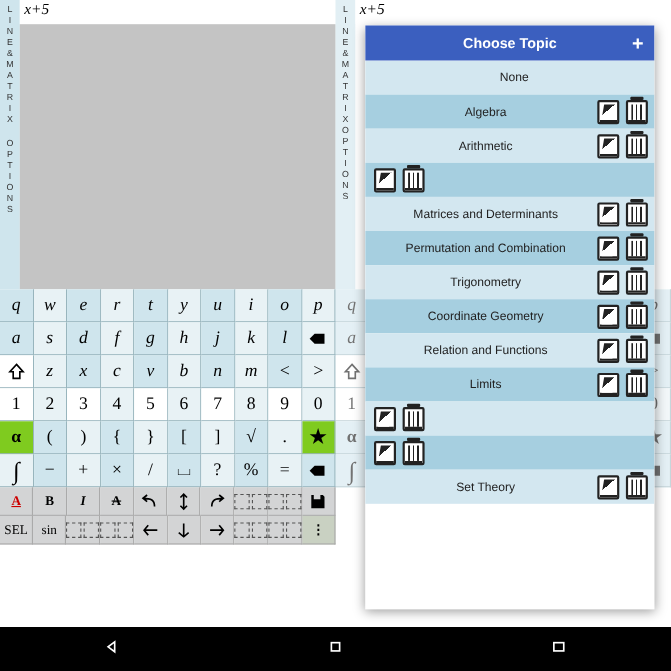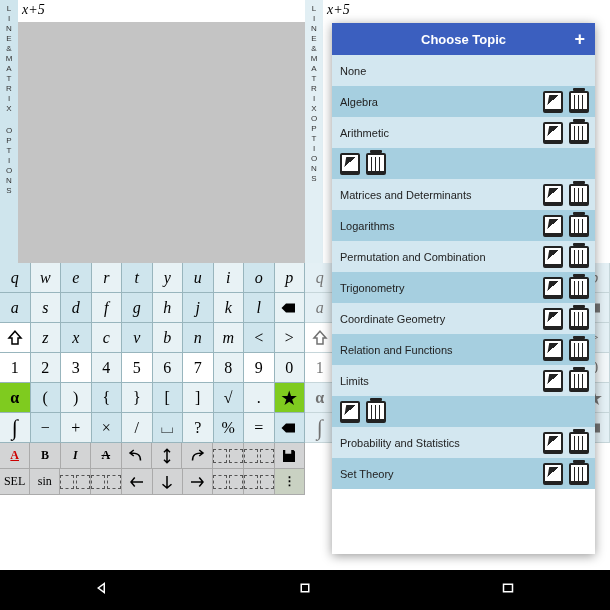--- a/index.html
+++ b/index.html
@@ -22,21 +22,21 @@
   .toolbar-row .key { height:26px; background:#d3d4d5; font-style:normal; font-size:12px; border-right:1px solid #aaa; border-bottom:1px solid #aaa;}
   .navbar { width:610px; height:40px; background:#000; position:absolute; bottom:0; left:0; display:flex; align-items:center; justify-content:space-around; }
   .navbar svg { width:18px; height:18px; }
   .dialog { position:absolute; top:23px; left:27px; width:263px; bottom:56px; background:#fff; box-shadow:0 2px 10px rgba(0,0,0,0.4); display:flex; flex-direction:column; overflow:hidden;}
   .dialog-header { background:#3b5fbf; color:#fff; height:32px; display:flex; align-items:center; justify-content:center; position:relative; font-size:13px; font-weight:bold;}
   .dialog-header .plus { position:absolute; right:10px; font-size:18px; font-weight:bold; }
   .topic-list { flex:1; overflow:hidden;}
   .topic { height:31px; display:flex; align-items:center; padding-left:8px; font-size:11px; color:#222; }
   .topic:nth-child(odd){ background:#d3e7f0;}
   .topic:nth-child(even){ background:#a6cfe0;}
-  .topic .label { flex:1; }
+  .topic .label { flex:1;text-align:center; }
   .topic .icons { display:flex; gap:6px; padding-right:6px;}
   .mini-icon { width:20px; height:22px; border:2px solid #222; border-radius:2px; position:relative; background:#fff; box-shadow: 0 -2px 0 #222 inset;}
   .mini-icon.trash::before { content:""; position:absolute; top:-5px; left:2px; right:2px; height:3px; background:#222; border-radius:1px;}
   .mini-icon.trash::after { content:""; position:absolute; top:2px; bottom:2px; left:3px; right:3px;
      background: repeating-linear-gradient(90deg,#222 0 1.5px, transparent 1.5px 4px);}
   .mini-icon.edit::after { content:""; position:absolute; top:2px; left:3px; width:10px; height:14px; background:linear-gradient(135deg,#222 40%, transparent 40%), #fff; transform:skewX(-10deg);}
   .right .expr-strip { position:absolute; top:0; left:18px; right:0; height:22px; background:rgba(255,255,255,0.7); font-family: serif; font-style: italic; font-size:14px; padding:2px 4px;}
   .right .sidebar-ghost { position:absolute; top:0; left:0; width:18px; height:263px; background:rgba(207,229,237,0.6); display:flex; flex-direction:column; align-items:center; padding-top:4px;}
   .right .sidebar-ghost span{ font-size:8px; color:#333; line-height:10px;}
   .right .kb-ghost { position:absolute; top:263px; left:0; width:305px; opacity:0.55; }
@@ -404,27 +404,20 @@
             </div>
           </div>
           <div class="topic">
             <div class="label">Matrices and Determinants</div>
             <div class="icons">
               <div class="mini-icon edit"></div>
               <div class="mini-icon trash"></div>
             </div>
           </div>
           <div class="topic">
-            <div class="label">Logarithms</div>
-            <div class="icons">
-              <div class="mini-icon edit"></div>
-              <div class="mini-icon trash"></div>
-            </div>
-          </div>
-          <div class="topic">
             <div class="label">Permutation and Combination</div>
             <div class="icons">
               <div class="mini-icon edit"></div>
               <div class="mini-icon trash"></div>
             </div>
           </div>
           <div class="topic">
             <div class="label">Trigonometry</div>
             <div class="icons">
               <div class="mini-icon edit"></div>
@@ -452,21 +445,20 @@
               <div class="mini-icon trash"></div>
             </div>
           </div>
           <div class="topic">
             <div class="icons">
               <div class="mini-icon edit"></div>
               <div class="mini-icon trash"></div>
             </div>
           </div>
           <div class="topic">
-            <div class="label">Probability and Statistics</div>
             <div class="icons">
               <div class="mini-icon edit"></div>
               <div class="mini-icon trash"></div>
             </div>
           </div>
           <div class="topic">
             <div class="label">Set Theory</div>
             <div class="icons">
               <div class="mini-icon edit"></div>
               <div class="mini-icon trash"></div>

